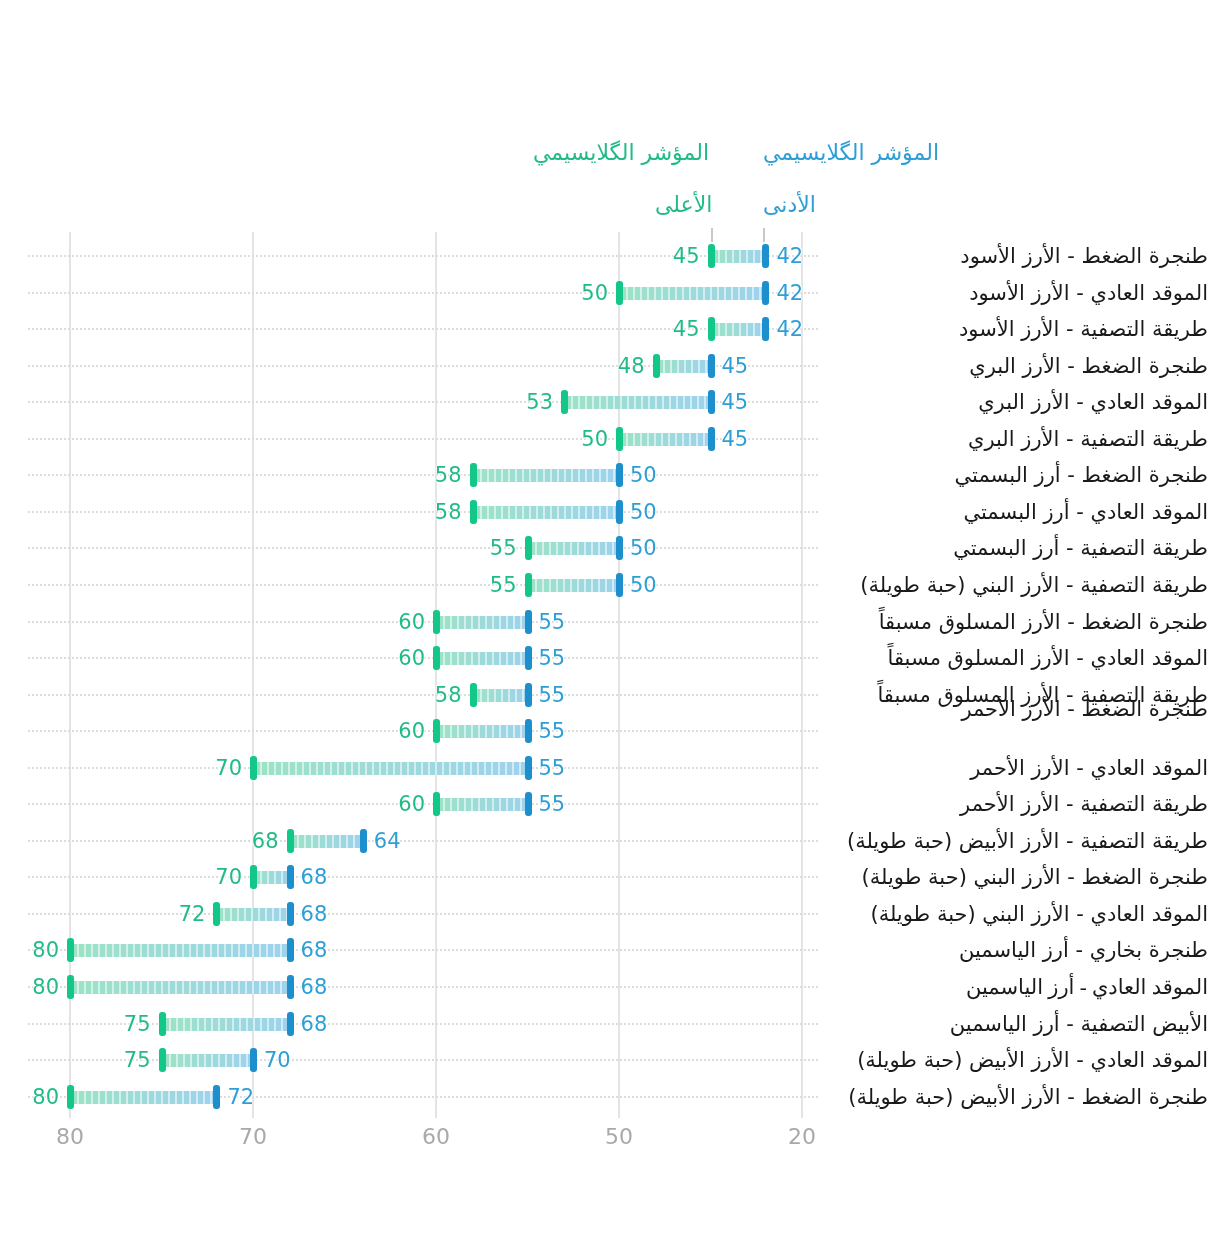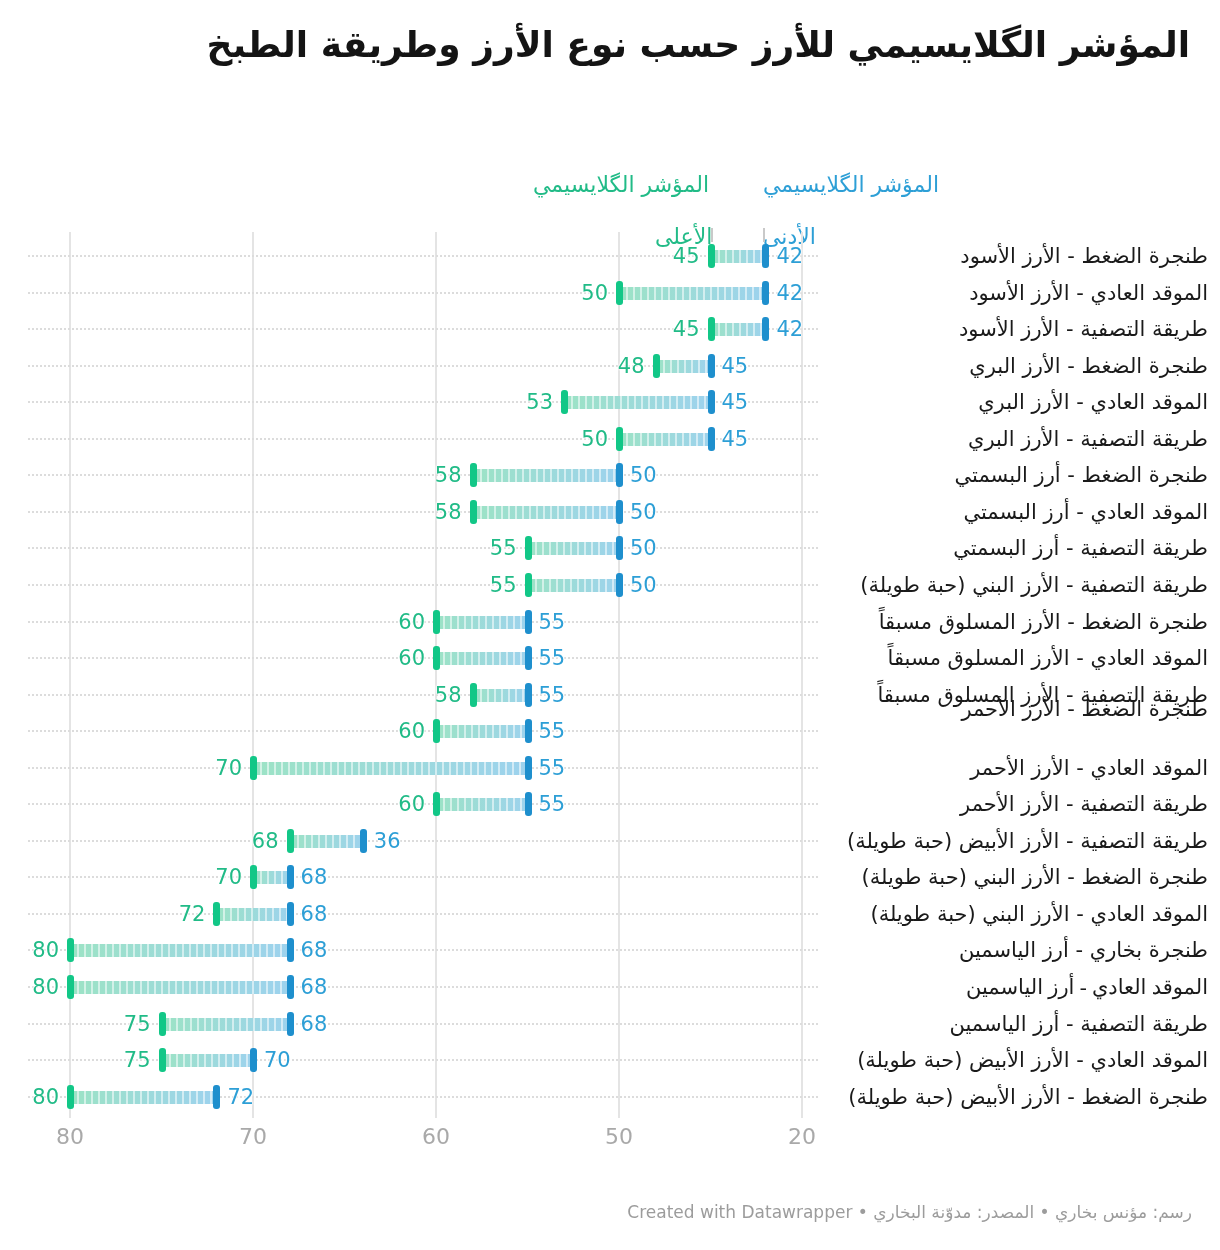--- a/index.html
+++ b/index.html
@@ -6,21 +6,21 @@
   .canvas{
     position:relative;width:1220px;height:1250px;background:#ffffff;overflow:hidden;
     font-family:"DejaVu Sans",sans-serif;
   }
   .title{
     position:absolute;top:24px;right:30px;left:30px;
     text-align:right;direction:rtl;
     font-size:36px;font-weight:700;color:#141414;letter-spacing:0;
     white-space:nowrap;
   }
-  .legend-text{position:absolute;font-size:22px;white-space:nowrap;direction:rtl;margin-top:32px;}
+  .legend-text{position:absolute;font-size:22px;white-space:nowrap;direction:rtl;}
   .legend-green{color:#21bb87;}
   .legend-blue{color:#2d9fd6;}
   .legend-tick{position:absolute;width:2px;height:14px;background:#c9c9c9;top:228px;}
   .gridline{position:absolute;width:2px;background:#e4e4e4;top:232px;height:886px;}
   .leader{position:absolute;left:28px;width:790px;height:0;border-top:2px dotted #dcdcdc;}
   .connector{
     position:absolute;height:13px;border-radius:1px;
     background-image:
       repeating-linear-gradient(90deg, rgba(255,255,255,.55) 0 2px, rgba(255,255,255,0) 2px 7px),
       linear-gradient(90deg,#9ce3c5 0%, #9dd2ee 100%);
@@ -39,21 +39,20 @@
   .footer{
     position:absolute;top:1202px;right:28px;left:28px;text-align:right;direction:rtl;
     font-size:17px;color:#9c9c9c;white-space:nowrap;
   }
 </style>
 </head>
 <body>
 
 <div class="canvas">
 
-  <div class="title">المؤشر الگلايسيمي للأرز حسب نوع الأرز وطريقة الطبخ</div>
 
   <div class="legend-text legend-green" style="left:533px;top:140px;">المؤشر الگلايسيمي</div>
   <div class="legend-text legend-blue" style="left:763px;top:140px;">المؤشر الگلايسيمي</div>
   <div class="legend-text legend-green" style="left:655px;top:192px;">الأعلى</div>
   <div class="legend-text legend-blue" style="left:763px;top:192px;">الأدنى</div>
   <div class="legend-tick" style="left:711px;"></div>
   <div class="legend-tick" style="left:763px;"></div>
 
   <div id="plot">
       <div class="gridline" style="left: 69px;"></div>
@@ -176,21 +175,21 @@
       <div class="cap cap-max" style="left: 433px; top: 792.25px;"></div>
       <div class="cap cap-min" style="left: 524.5px; top: 792.25px;"></div>
       <div class="val val-max" style="left: 361px; width: 64px; top: 790.25px;">60</div>
       <div class="val val-min" style="left: 538.5px; top: 790.25px;">55</div>
       <div class="rowlabel" style="top: 789.25px;">طريقة التصفية - الأرز الأحمر</div>
       <div class="leader" style="top: 839.8px;"></div>
       <div class="connector" style="left: 289.6px; width: 73.2px; top: 834.8px;"></div>
       <div class="cap cap-max" style="left: 286.6px; top: 828.8px;"></div>
       <div class="cap cap-min" style="left: 359.8px; top: 828.8px;"></div>
       <div class="val val-max" style="left: 214.6px; width: 64px; top: 826.8px;">68</div>
-      <div class="val val-min" style="left: 373.8px; top: 826.8px;">36</div>
+      <div class="val val-min" style="left: 373.8px; top: 826.8px;">64</div>
       <div class="rowlabel" style="top: 825.8px;">طريقة التصفية - الأرز الأبيض (حبة طويلة)</div>
       <div class="leader" style="top: 876.35px;"></div>
       <div class="connector" style="left: 253px; width: 36.6px; top: 871.35px;"></div>
       <div class="cap cap-max" style="left: 250px; top: 865.35px;"></div>
       <div class="cap cap-min" style="left: 286.6px; top: 865.35px;"></div>
       <div class="val val-max" style="left: 178px; width: 64px; top: 863.35px;">70</div>
       <div class="val val-min" style="left: 300.6px; top: 863.35px;">68</div>
       <div class="rowlabel" style="top: 862.35px;">طنجرة الضغط - الأرز البني (حبة طويلة)</div>
       <div class="leader" style="top: 912.9px;"></div>
       <div class="connector" style="left: 216.4px; width: 73.2px; top: 907.9px;"></div>
@@ -212,31 +211,30 @@
       <div class="cap cap-min" style="left: 286.6px; top: 975px;"></div>
       <div class="val val-max" style="left: -5px; width: 64px; top: 973px;">80</div>
       <div class="val val-min" style="left: 300.6px; top: 973px;">68</div>
       <div class="rowlabel" style="top: 972px; font-family: Liberation Serif, serif;">الموقد العادي - أرز الياسمين</div>
       <div class="leader" style="top: 1022.55px;"></div>
       <div class="connector" style="left: 161.5px; width: 128.1px; top: 1017.55px;"></div>
       <div class="cap cap-max" style="left: 158.5px; top: 1011.55px;"></div>
       <div class="cap cap-min" style="left: 286.6px; top: 1011.55px;"></div>
       <div class="val val-max" style="left: 86.5px; width: 64px; top: 1009.55px;">75</div>
       <div class="val val-min" style="left: 300.6px; top: 1009.55px;">68</div>
-      <div class="rowlabel" style="top: 1008.55px;">طريقة التصفية - أرز الياسمين</div>
+      <div class="rowlabel" style="top: 1008.55px;">الأبيض التصفية - أرز الياسمين</div>
       <div class="leader" style="top: 1059.1px;"></div>
       <div class="connector" style="left: 161.5px; width: 91.5px; top: 1054.1px;"></div>
       <div class="cap cap-max" style="left: 158.5px; top: 1048.1px;"></div>
       <div class="cap cap-min" style="left: 250px; top: 1048.1px;"></div>
       <div class="val val-max" style="left: 86.5px; width: 64px; top: 1046.1px;">75</div>
       <div class="val val-min" style="left: 264px; top: 1046.1px;">70</div>
       <div class="rowlabel" style="top: 1045.1px;">الموقد العادي - الأرز الأبيض (حبة طويلة)</div>
       <div class="leader" style="top: 1095.65px;"></div>
       <div class="connector" style="left: 70px; width: 146.4px; top: 1090.65px;"></div>
       <div class="cap cap-max" style="left: 67px; top: 1084.65px;"></div>
       <div class="cap cap-min" style="left: 213.4px; top: 1084.65px;"></div>
       <div class="val val-max" style="left: -5px; width: 64px; top: 1082.65px;">80</div>
       <div class="val val-min" style="left: 227.4px; top: 1082.65px;">72</div>
       <div class="rowlabel" style="top: 1081.65px;">طنجرة الضغط - الأرز الأبيض (حبة طويلة)</div>
     </div>
 
-  <div class="footer">رسم: مؤنس بخاري • المصدر: مدوّنة البخاري • Created with Datawrapper</div>
 </div>
 
 </body></html>

